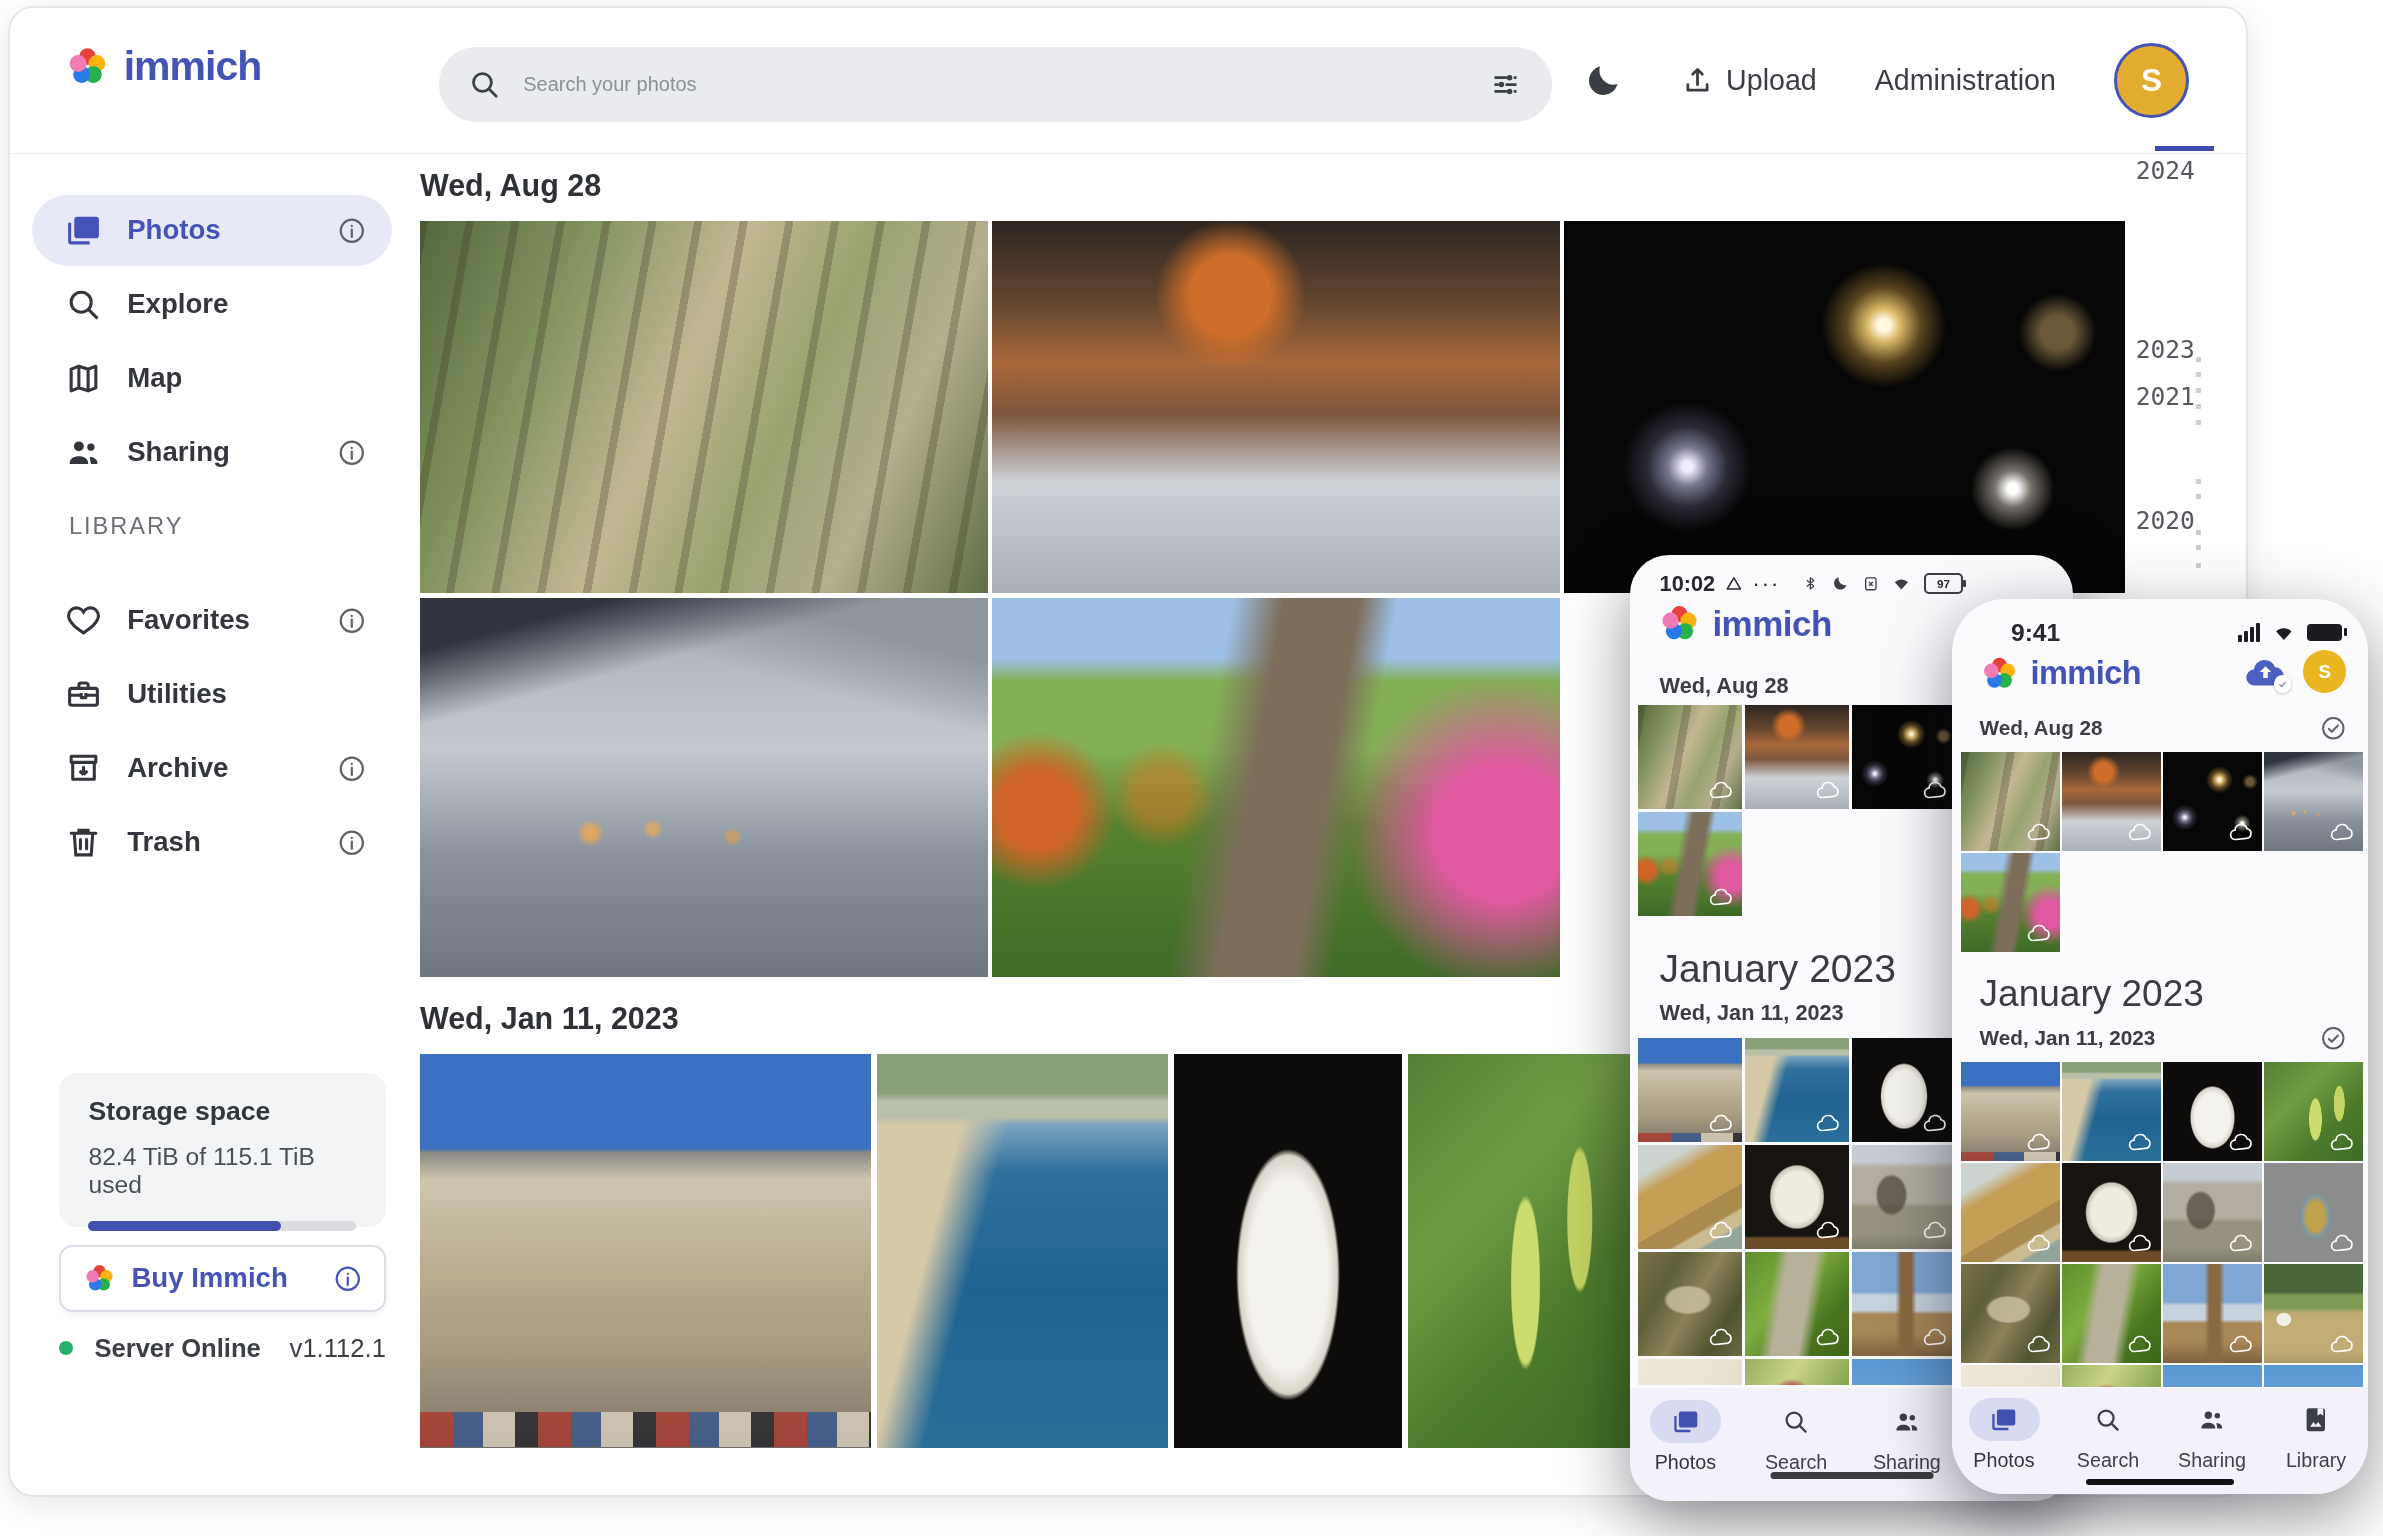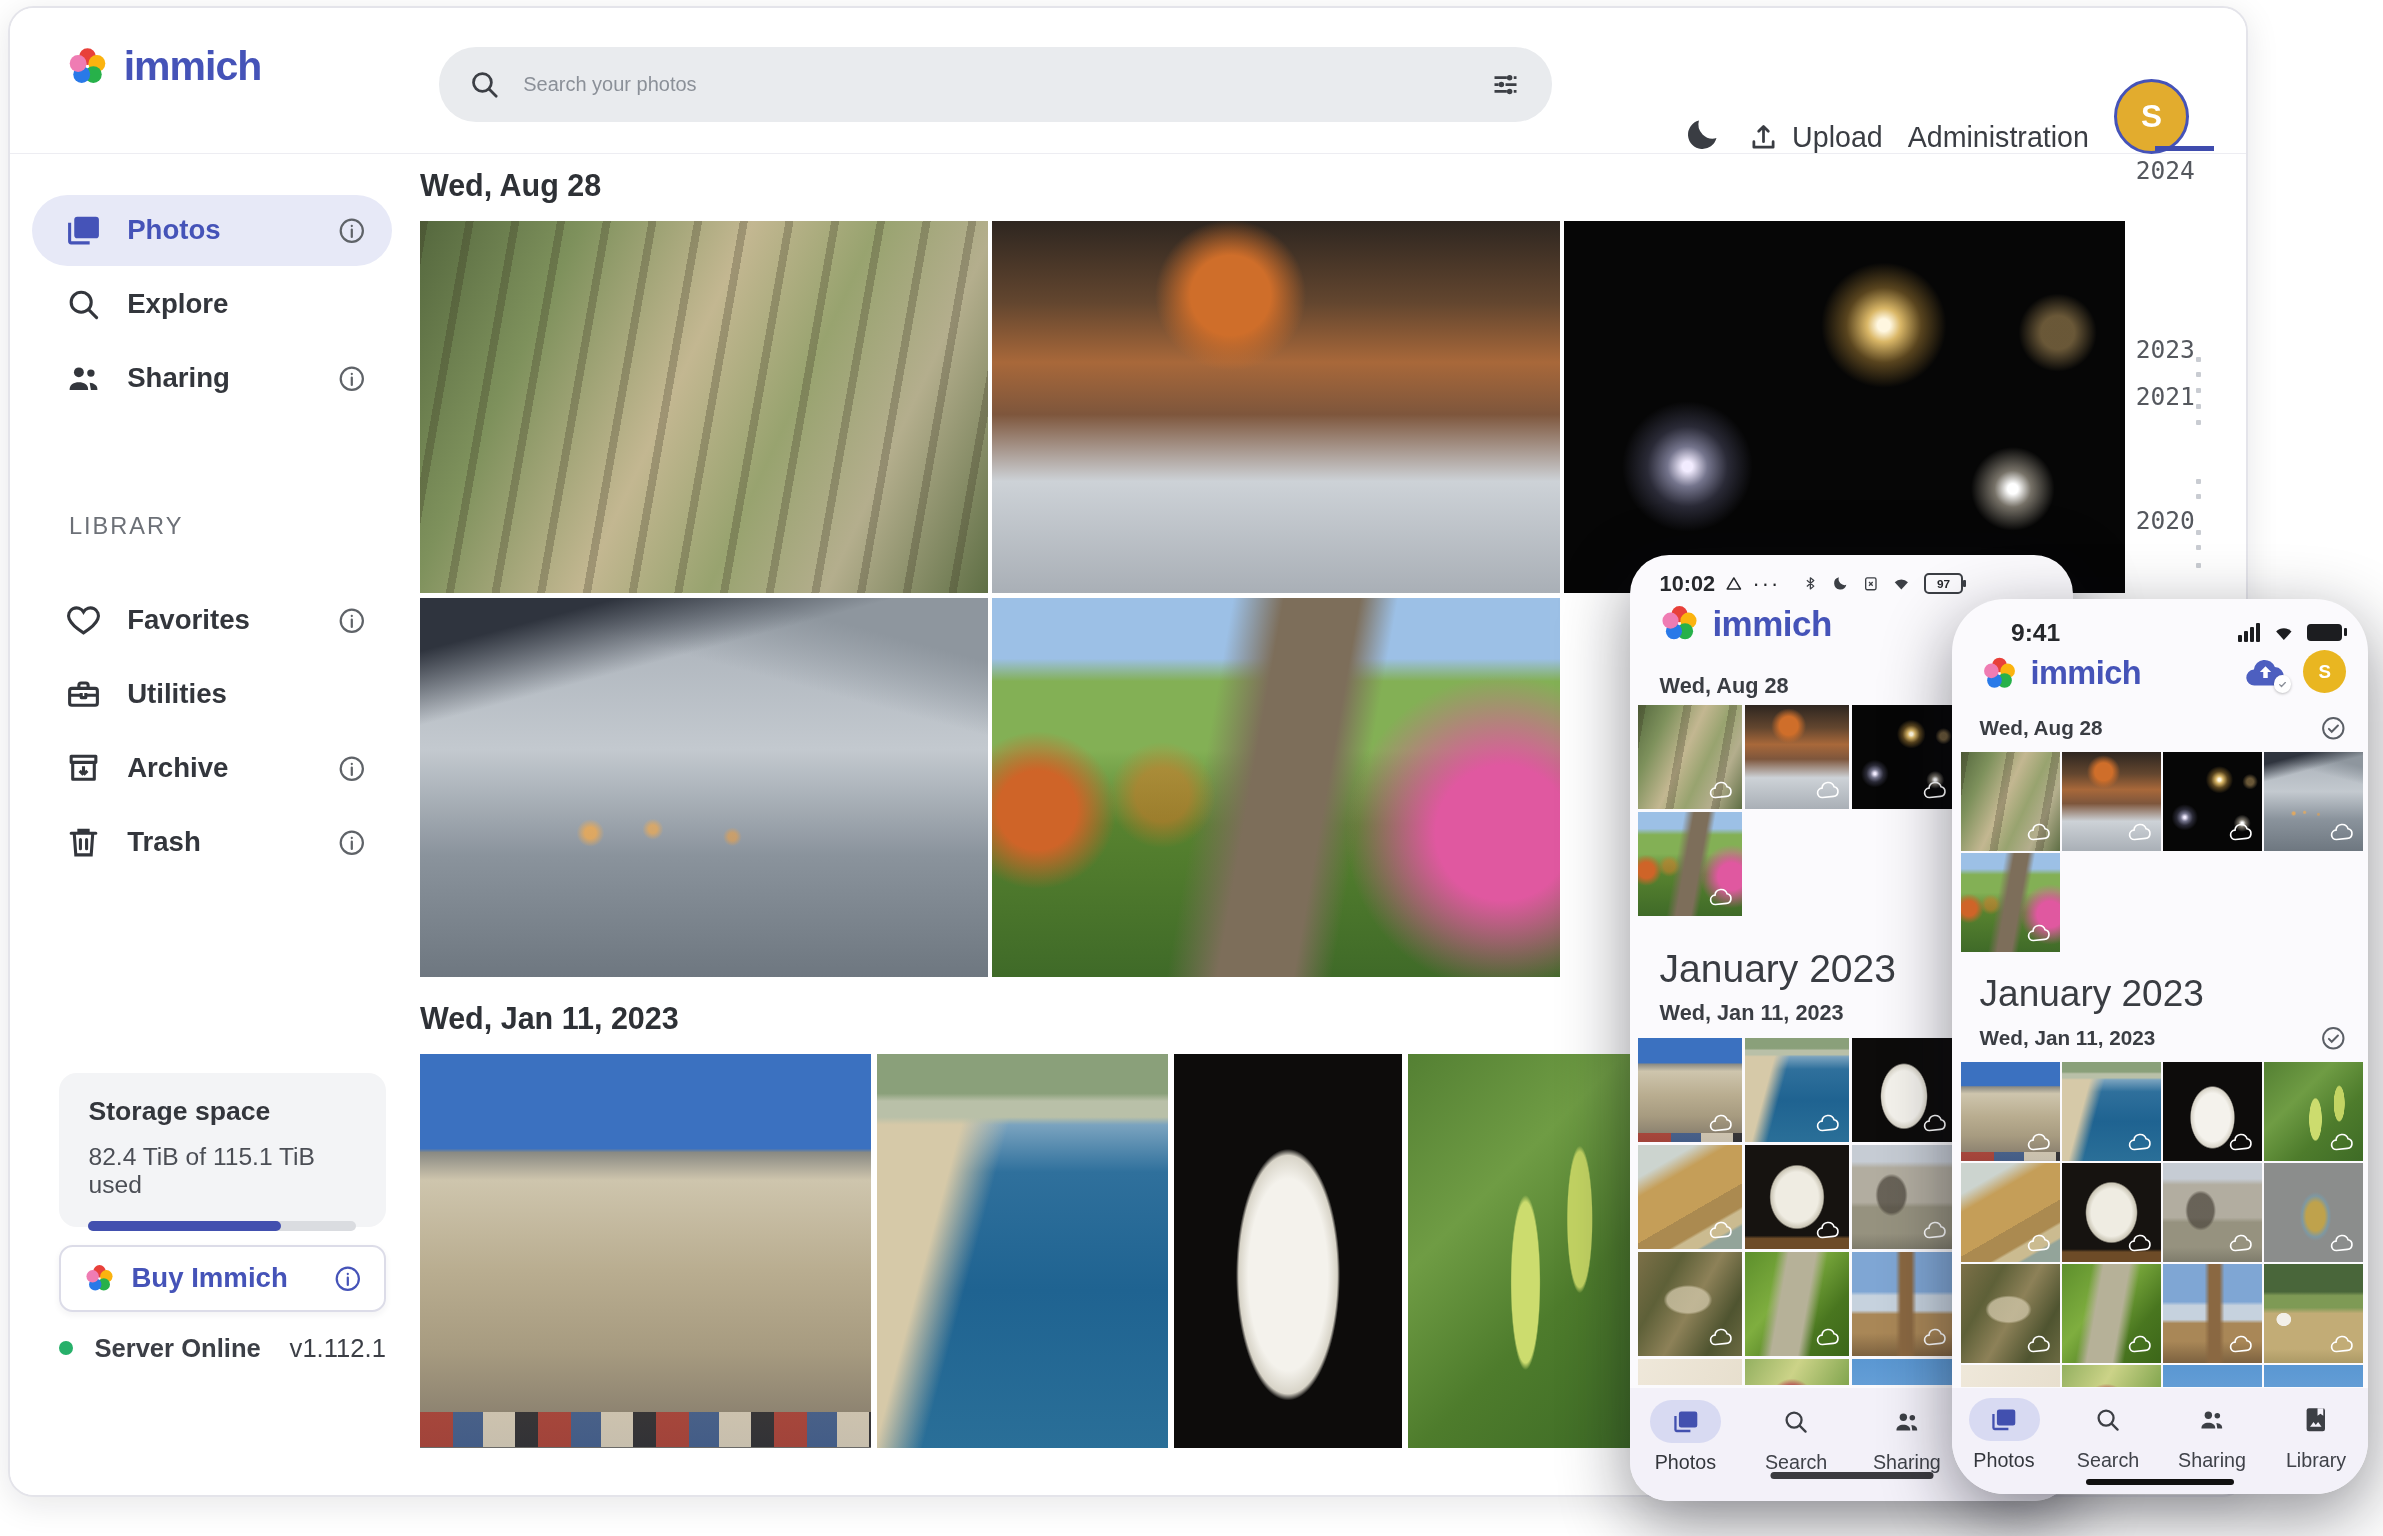--- a/index.html
+++ b/index.html
@@ -17,21 +17,21 @@
   .logo { position:absolute; left:55px; top:35px; display:flex; align-items:center; gap:13.8px; }
   .flower { display:block; }
   .logo-text { font-size:41px; font-weight:700; color:#4553b8; letter-spacing:-1px; }
 
   .searchbar { position:absolute; left:429px; top:39px; width:1113px; height:75px;
                background:#e9ebee; border-radius:37px; display:flex; align-items:center;
                padding:0 29.6px; gap:21.7px; }
   .searchbar .ph { flex:1; font-size:20px; color:#8b9098; }
 
   .header-right { position:absolute; right:57px; top:0; height:146px;
-                  display:flex; align-items:flex-end; gap:25px; }
+                  display:flex; align-items:center; gap:58px; }
   .hbtn { display:flex; align-items:center; gap:11.8px; font-size:28.6px; color:#3a3d43;
           font-weight:500; cursor:pointer; }
   .avatar { width:75px; height:75px; border-radius:50%; background:#e2ac2e;
             border:3.9px solid #4553b8; color:#fff; font-size:31.5px; font-weight:700;
             display:flex; align-items:center; justify-content:center; }
 
   
   .sidebar { position:absolute; left:0; top:146px; width:394px; bottom:0; background:#fff; z-index:2; }
   .side-list { position:absolute; left:21.7px; right:11.8px; }
   .list-main { top:41px; }
@@ -259,20 +259,28 @@
           <span class="sicon">
             <svg viewBox="0 0 24 24" fill="none" stroke="#33363c" stroke-width="2">
                 <circle cx="10.5" cy="10.5" r="6.5"></circle>
                 <path d="m15.5 15.5 5 5" stroke-linecap="round"></path>
               </svg>
           </span>
           <span class="slabel">Explore</span>
         </div>
         <div class="side-item">
           <span class="sicon">
+            <svg viewBox="0 0 24 24" fill="none" stroke="#33363c" stroke-width="2" stroke-linejoin="round">
+                <path d="M9 4 4 6v14l5-2 6 2 5-2V4l-5 2-6-2zM9 4v14M15 6v14"></path>
+              </svg>
+          </span>
+          <span class="slabel">Map</span>
+        </div>
+        <div class="side-item">
+          <span class="sicon">
             <svg viewBox="0 0 24 24" fill="#33363c">
                 <circle cx="9" cy="8" r="3.2"></circle>
                 <path d="M3 19c0-2.8 2.7-4.5 6-4.5s6 1.7 6 4.5v.5H3z"></path>
                 <circle cx="16.8" cy="8.5" r="2.4"></circle>
                 <path d="M16 14.7c2.8.2 5 1.7 5 4.1v.7h-4.2z"></path>
               </svg>
           </span>
           <span class="slabel">Sharing</span>
           <span class="iinfo"><svg viewBox="0 0 24 24" fill="none" stroke="currentColor" stroke-width="1.8">
                 <circle cx="12" cy="12" r="9"></circle>

